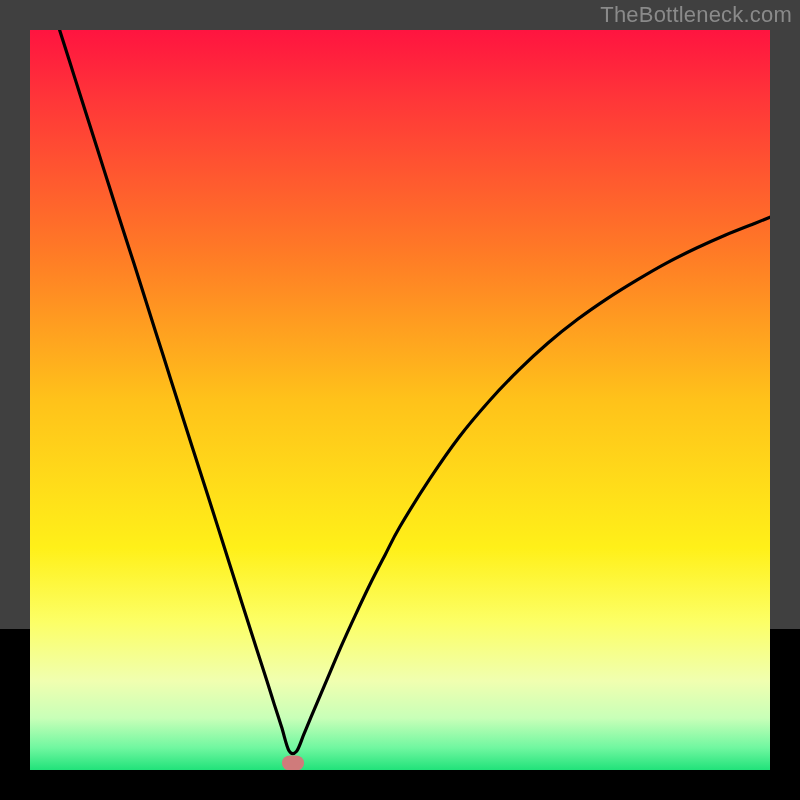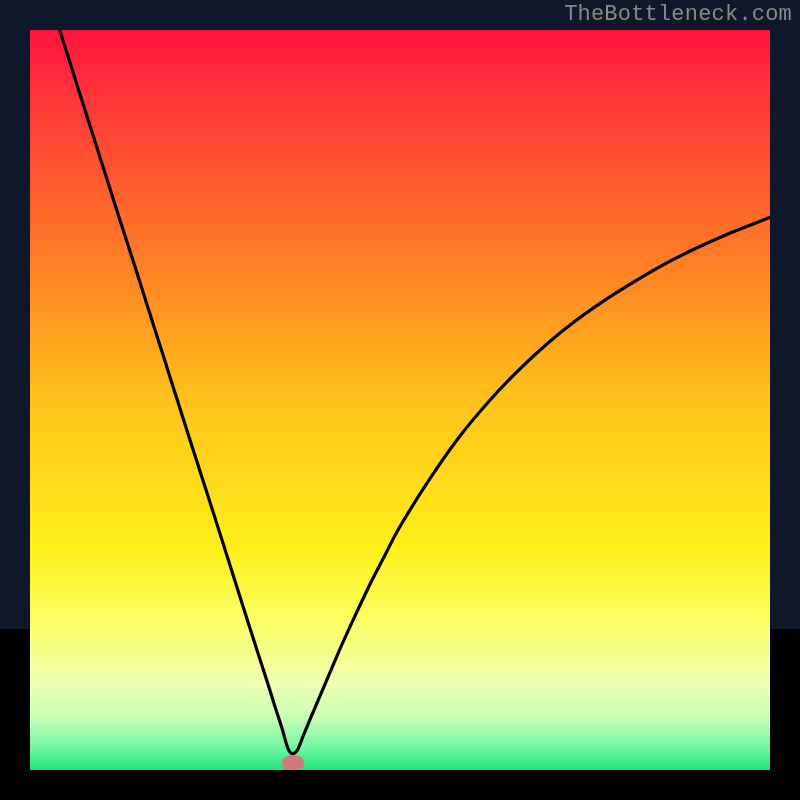--- a/index.html
+++ b/index.html
@@ -10,22 +10,21 @@
     background: #000;
     overflow: hidden;
     font-family: Arial, Helvetica, sans-serif;
   }
   .frame {
     position: absolute;
     top: 0;
     left: 0;
     width: 800px;
     height: 629px;
-    background: #0f172a;
-    font-family: Liberation Mono, monospace;
+    background: #404040;
   }
   .plot-area {
     position: absolute;
     left: 30px;
     top: 30px;
     width: 740px;
     height: 740px;
     overflow: hidden;
   }
   .gradient {

